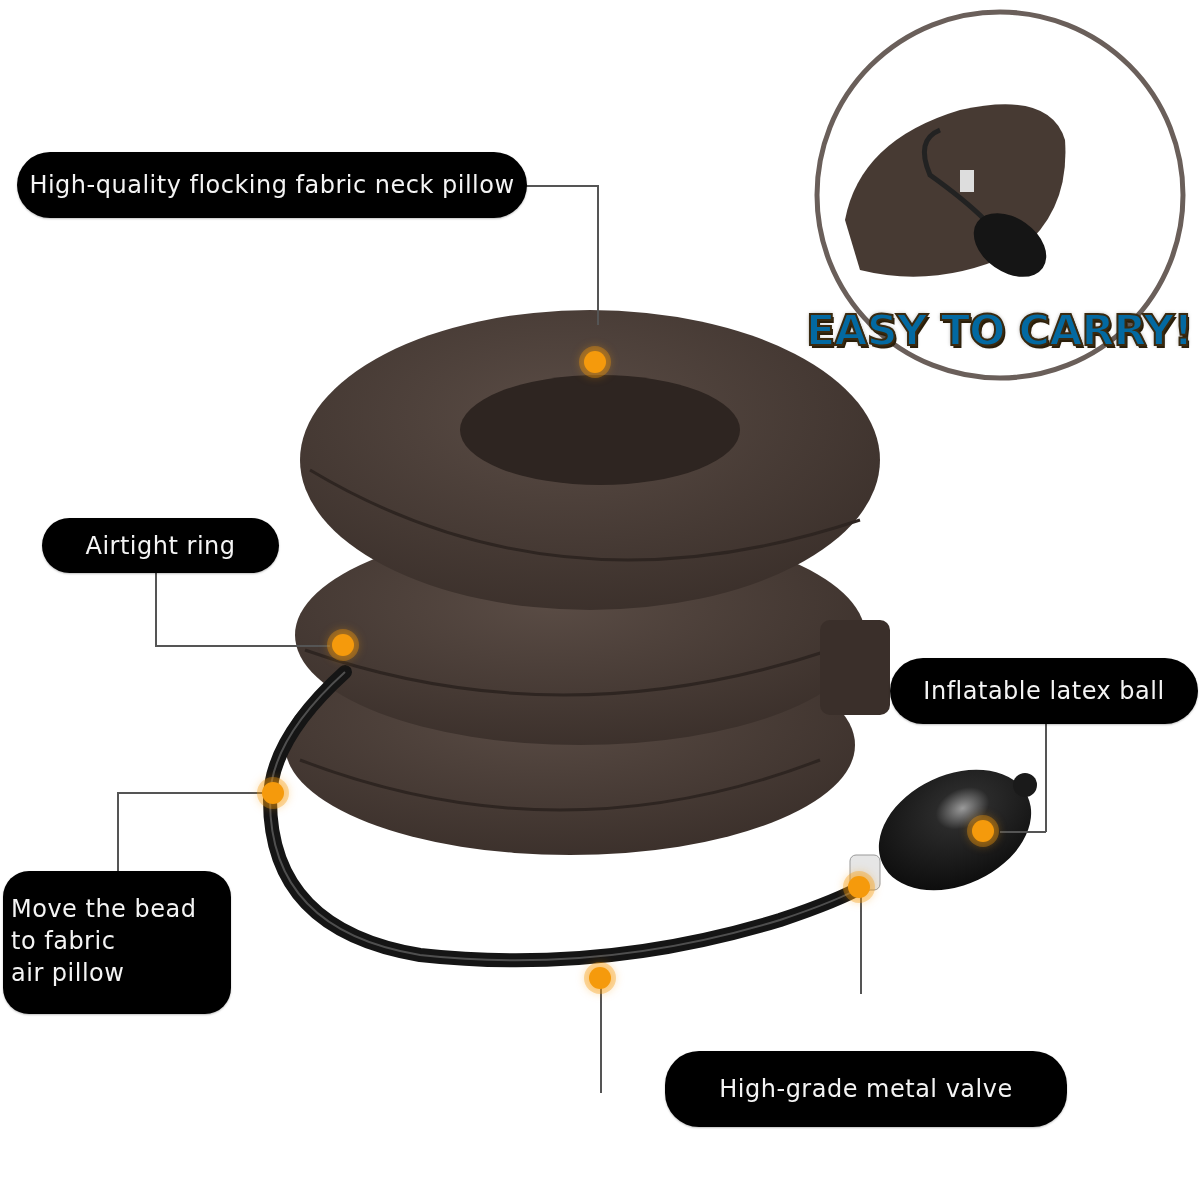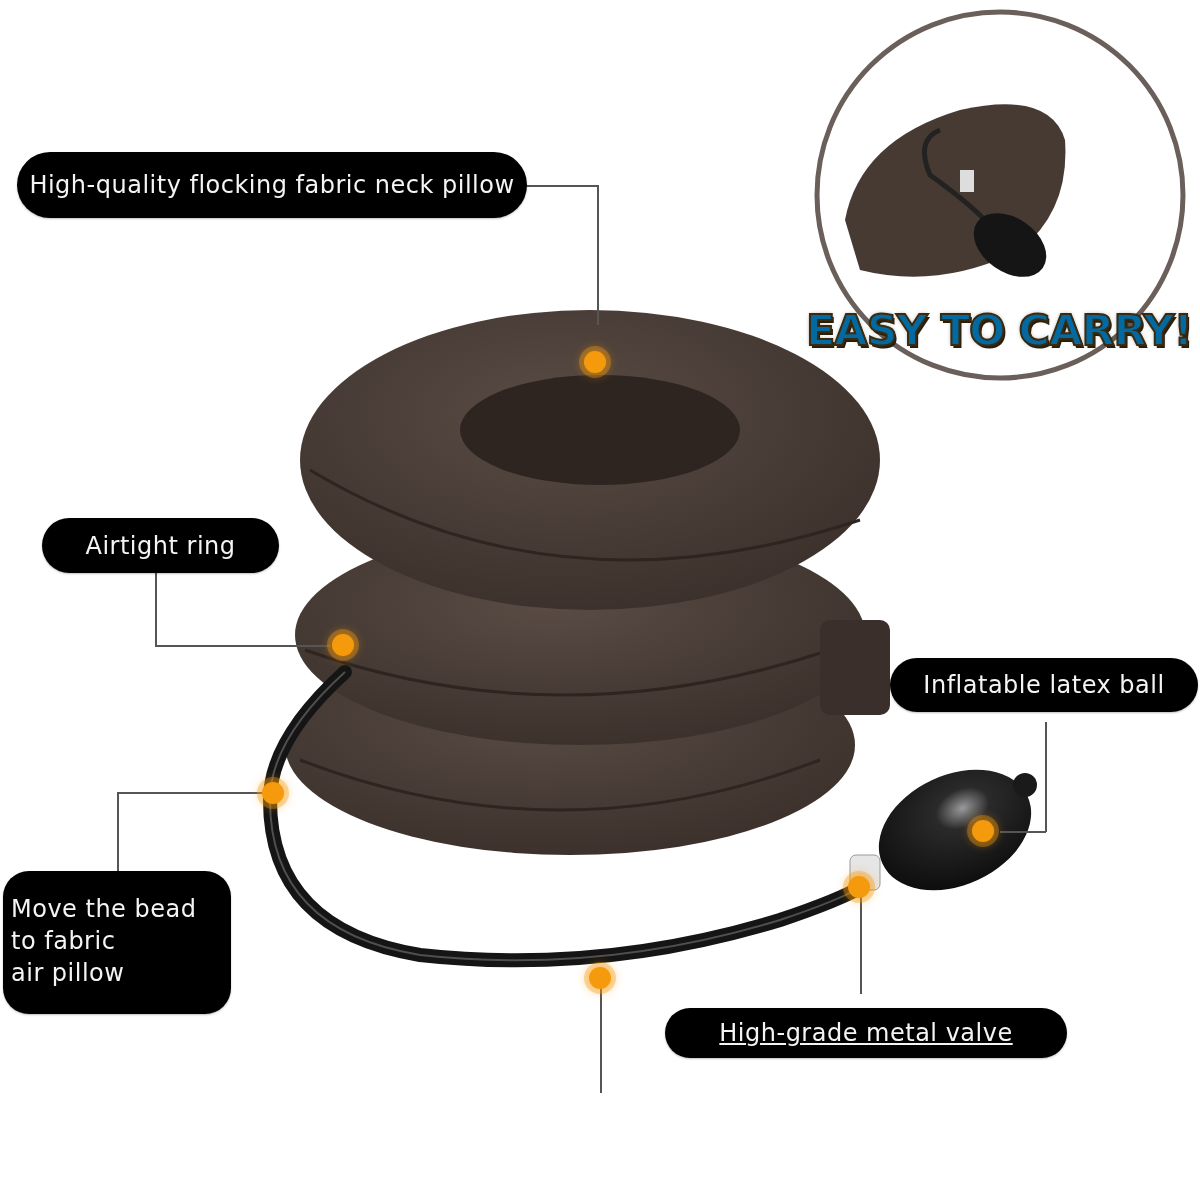--- a/index.html
+++ b/index.html
@@ -87,16 +87,16 @@
   <div class="dot" style="left:848px;top:876px;"></div>
   <div class="dot" style="left:589px;top:967px;"></div>
 
   <div class="label" style="left:17px;top:152px;width:510px;height:66px;">High-quality flocking fabric neck pillow</div>
   <div class="label" style="left:42px;top:497px;width:237px;height:55px;margin-top:21px;">Airtight ring</div>
   <div class="label multi" style="left:3px;top:871px;width:228px;height:143px;padding-left:8px;">
     <span>Move the bead</span>
     <span>to fabric</span>
     <span>air pillow</span>
   </div>
-  <div class="label" style="left:890px;top:658px;width:308px;height:54px;">Inflatable latex ball</div>
-  <div class="label" style="left:665px;top:1008px;width:402px;height:50px;text-decoration:underline;">High-grade metal valve</div>
+  <div class="label" style="left:890px;top:658px;width:308px;height:66px;">Inflatable latex ball</div>
+  <div class="label" style="left:665px;top:1051px;width:402px;height:76px;">High-grade metal valve</div>
 
 </div>
 
 </body></html>

